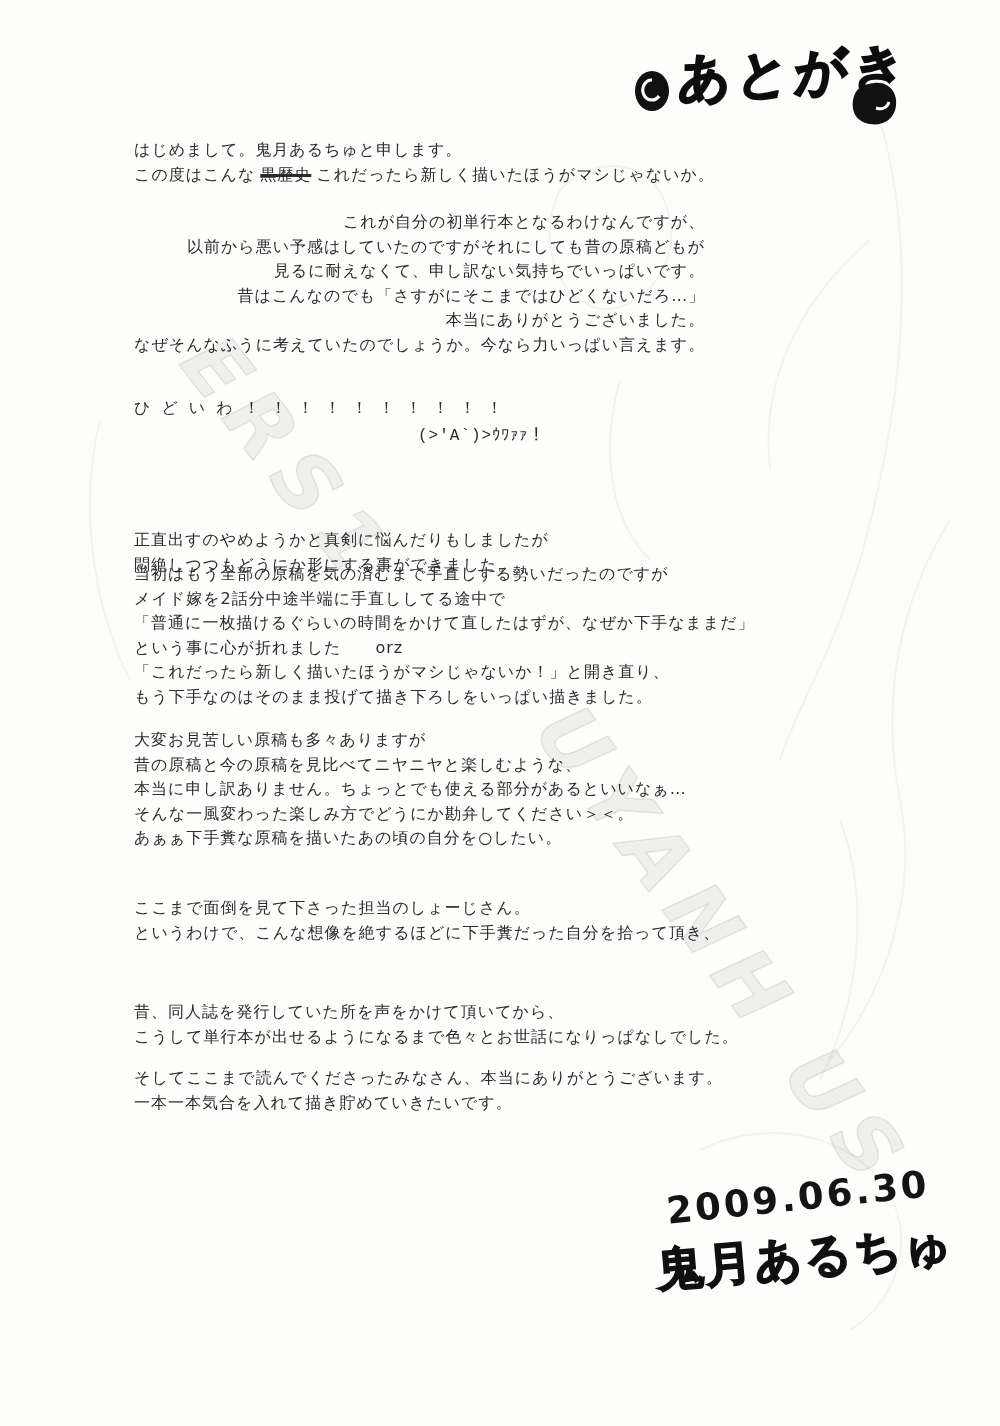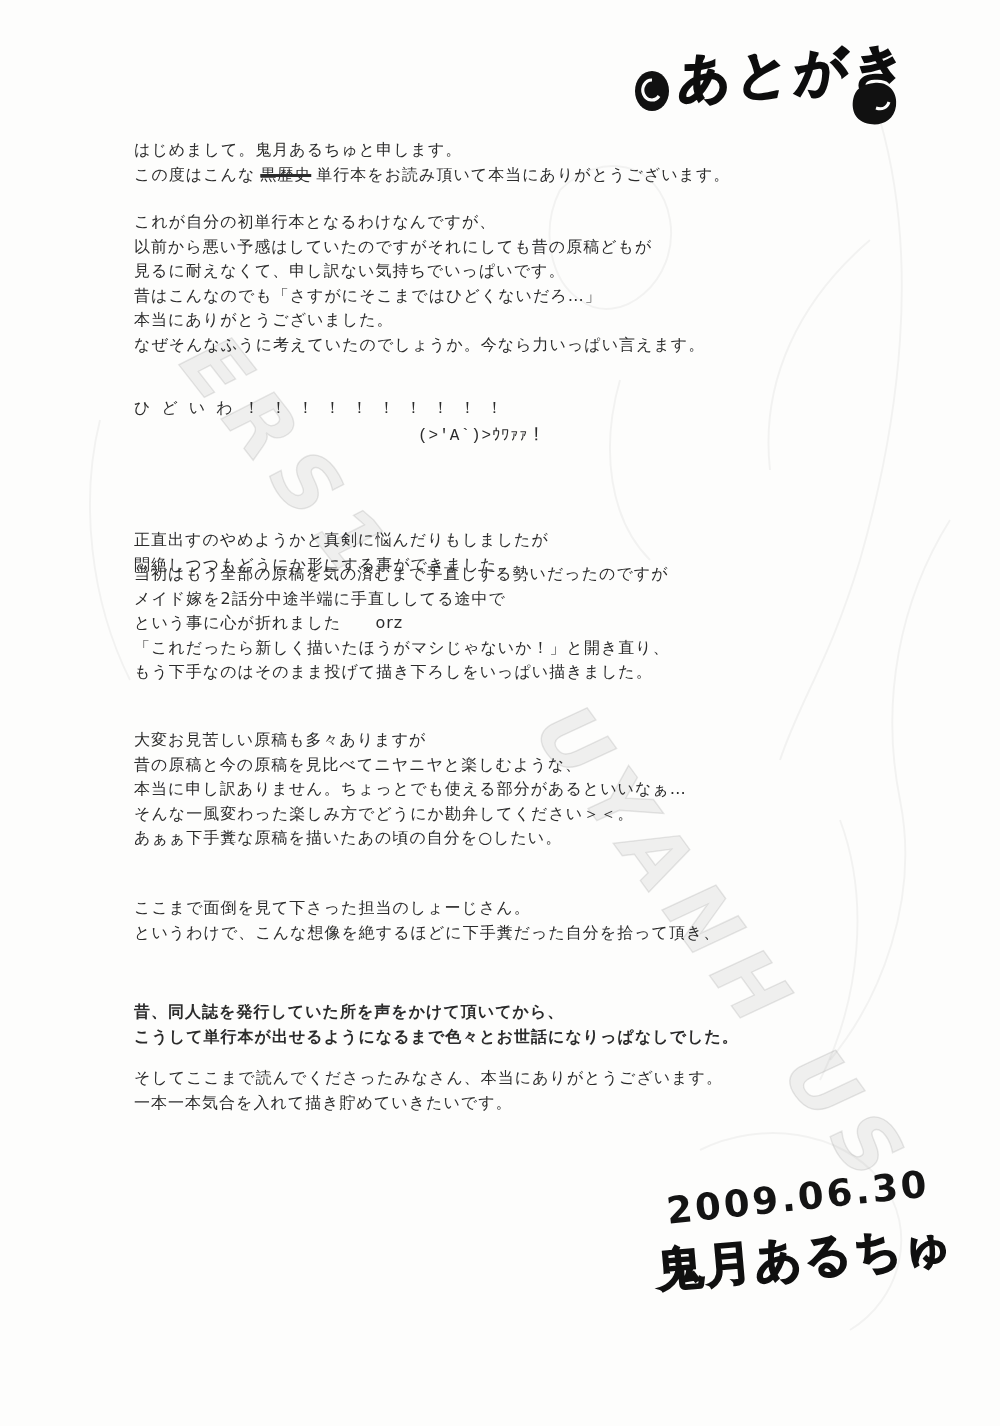--- a/index.html
+++ b/index.html
@@ -30,28 +30,28 @@
   }
   .doodle{position:absolute;}
   .doodle-left{left:2px; top:28px;}
   .doodle-right{left:218px; top:40px;}
   
   .block{
     position:absolute; left:134px; z-index:2;
     font-size:16px; line-height:24.5px; letter-spacing:1px;
   }
   .b-intro{top:138px;}
-  .b-reflection{top:210px;}
+  .b-reflection{top:210px;text-align:right;}
   .b-scream{top:396px; letter-spacing:11px;}
   .b-kaomoji{left:418px; top:424px; letter-spacing:1px;font-family:Liberation Mono, monospace;}
   .b-resolve{top:496px;margin-top:32px;}
   .b-rework{top:562px;}
   .b-apology{top:728px;}
   .b-editor{top:896px;}
-  .b-publisher{top:1000px;font-weight:bold;}
+  .b-publisher{top:1000px;}
   .b-closing{top:1066px;}
   .strike{text-decoration:line-through; text-decoration-thickness:2.5px; margin:0 5px;}
   .strike.nolead{margin-left:0;}
   
   .date{
     position:absolute; left:666px; top:1176px; z-index:2;
     font-size:37px; font-weight:bold; color:#141414;
     letter-spacing:3px; transform:rotate(-6deg);
   }
   .sig{
@@ -89,21 +89,21 @@
     </svg>
     <span class="title-text">あとがき</span>
     <svg class="doodle doodle-right" width="52" height="48">
       <path d="M26 3 C41 1 50 13 48 26 C46 41 33 46 22 44 C7 42 2 29 6 16 C9 7 17 4 26 3 Z" fill="#111"></path>
       <path d="M28 28 c6 2 11 0 13 -6" stroke="#fdfdfc" stroke-width="3" fill="none"></path>
     </svg>
   </div>
 
   <div class="block b-intro">
     <div>はじめまして。鬼月あるちゅと申します。</div>
-    <div><span>この度はこんな</span><span class="strike">黒歴史</span><span>単行本をお読み頂いて本当にありがとうございます。</span></div>
+    <div><span>この度はこんな</span><span class="strike">黒歴史</span><span>これだったら新しく描いたほうがマシじゃないか。</span></div>
   </div>
 
   <div class="block b-reflection">
     <div>これが自分の初単行本となるわけなんですが、</div>
     <div>以前から悪い予感はしていたのですがそれにしても昔の原稿どもが</div>
     <div>見るに耐えなくて、申し訳ない気持ちでいっぱいです。</div>
     <div>昔はこんなのでも「さすがにそこまではひどくないだろ…」</div>
     <div>本当にありがとうございました。</div>
     <div>なぜそんなふうに考えていたのでしょうか。今なら力いっぱい言えます。</div>
   </div>
@@ -116,20 +116,21 @@
   </div>
 
   <div class="block b-resolve">
     <div>正直出すのやめようかと真剣に悩んだりもしましたが</div>
     <div>悶絶しつつもどうにか形にする事ができました。</div>
   </div>
 
   <div class="block b-rework">
     <div>当初はもう全部の原稿を気の済むまで手直しする勢いだったのですが</div>
     <div>メイド嫁を2話分中途半端に手直ししてる途中で</div>
+    <div>「普通に一枚描けるぐらいの時間をかけて直したはずが、なぜか下手なままだ」</div>
     <div>という事に心が折れました　　orz</div>
     <div>「これだったら新しく描いたほうがマシじゃないか！」と開き直り、</div>
     <div>もう下手なのはそのまま投げて描き下ろしをいっぱい描きました。</div>
   </div>
 
   <div class="block b-apology">
     <div>大変お見苦しい原稿も多々ありますが</div>
     <div>昔の原稿と今の原稿を見比べてニヤニヤと楽しむような、</div>
     <div>本当に申し訳ありません。ちょっとでも使える部分があるといいなぁ…</div>
     <div>そんな一風変わった楽しみ方でどうにか勘弁してください＞＜。</div>

